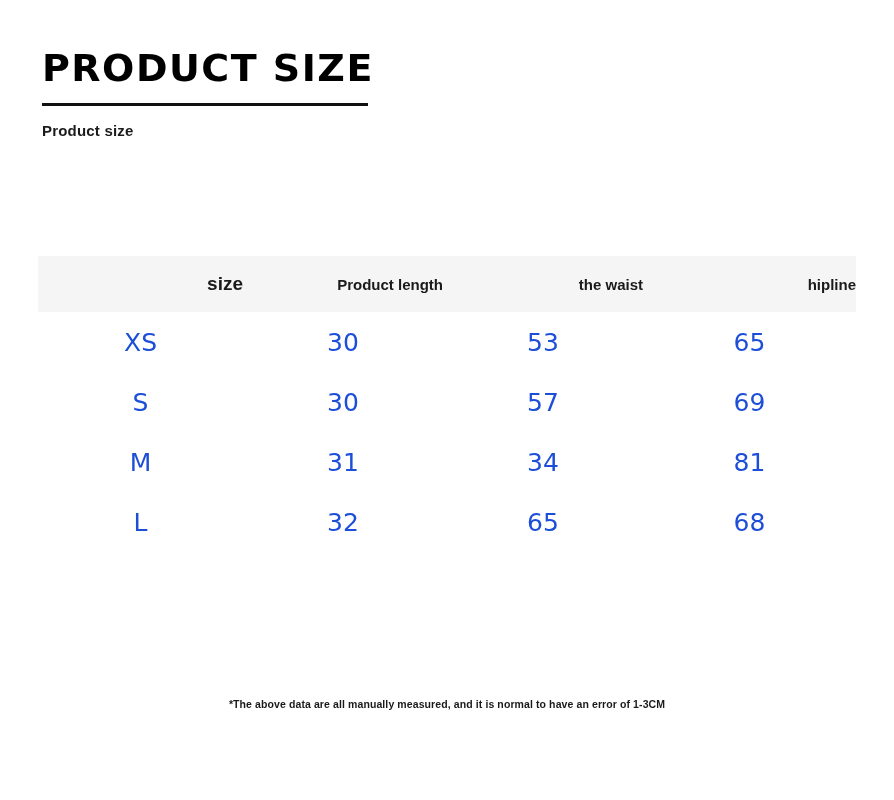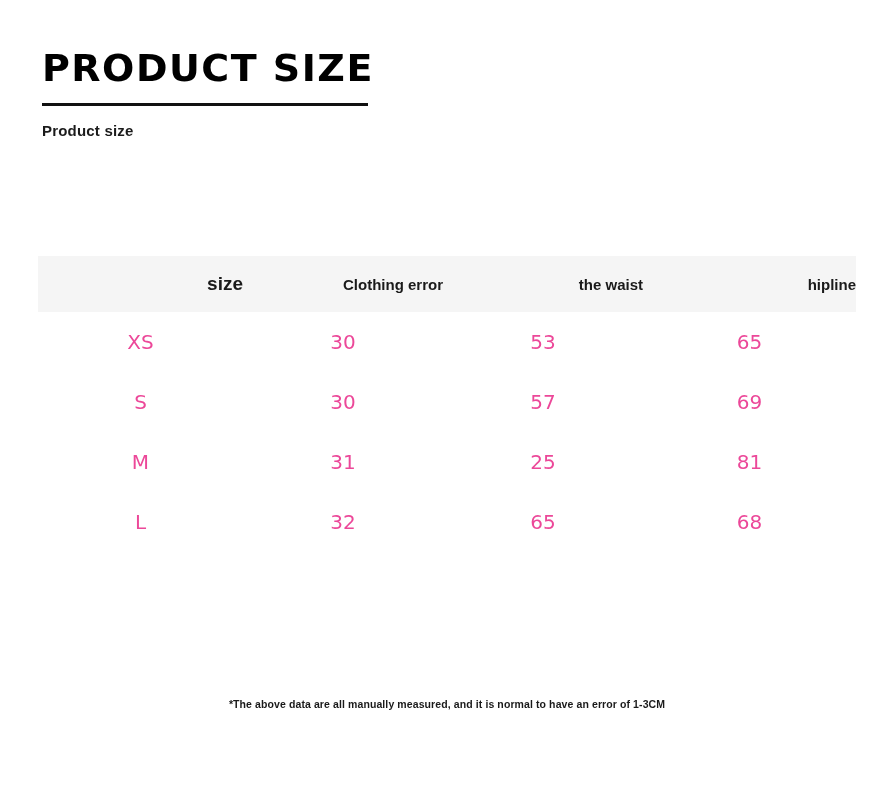--- a/index.html
+++ b/index.html
@@ -69,23 +69,23 @@
     border: none;
     padding: 0;
   }
   .size-table thead th.col-size {
     font-size: 19px;
     font-weight: 700;
   }
   .size-table tbody td {
     height: 60px;
     text-align: center;
-    font-size: 20px;
+    font-size: 25px;
     font-weight: 400;
-    color: #ec4899;
+    color: #1d4ed8;
     border: none;
     padding: 0;
     font-family: "DejaVu Sans", sans-serif;
   }
   .col-1 { width: 205px; }
   .col-2 { width: 200px; }
   .col-3 { width: 200px; }
   .col-4 { width: 213px; }
 
   .footnote {
@@ -108,42 +108,42 @@
   <div class="header-block">
     <h1 class="page-title">PRODUCT SIZE</h1>
     <div class="title-rule"></div>
     <div class="subtitle">Product size</div>
   </div>
 
   <table class="size-table">
     <thead>
       <tr>
         <th class="col-1 col-size">size</th>
-        <th class="col-2">Clothing error</th>
+        <th class="col-2">Product length</th>
         <th class="col-3">the waist</th>
         <th class="col-4">hipline</th>
       </tr>
     </thead>
     <tbody>
       <tr>
         <td class="col-1">XS</td>
         <td class="col-2">30</td>
         <td class="col-3">53</td>
         <td class="col-4">65</td>
       </tr>
       <tr>
         <td class="col-1">S</td>
         <td class="col-2">30</td>
         <td class="col-3">57</td>
         <td class="col-4">69</td>
       </tr>
       <tr>
         <td class="col-1">M</td>
         <td class="col-2">31</td>
-        <td class="col-3">25</td>
+        <td class="col-3">34</td>
         <td class="col-4">81</td>
       </tr>
       <tr>
         <td class="col-1">L</td>
         <td class="col-2">32</td>
         <td class="col-3">65</td>
         <td class="col-4">68</td>
       </tr>
     </tbody>
   </table>

